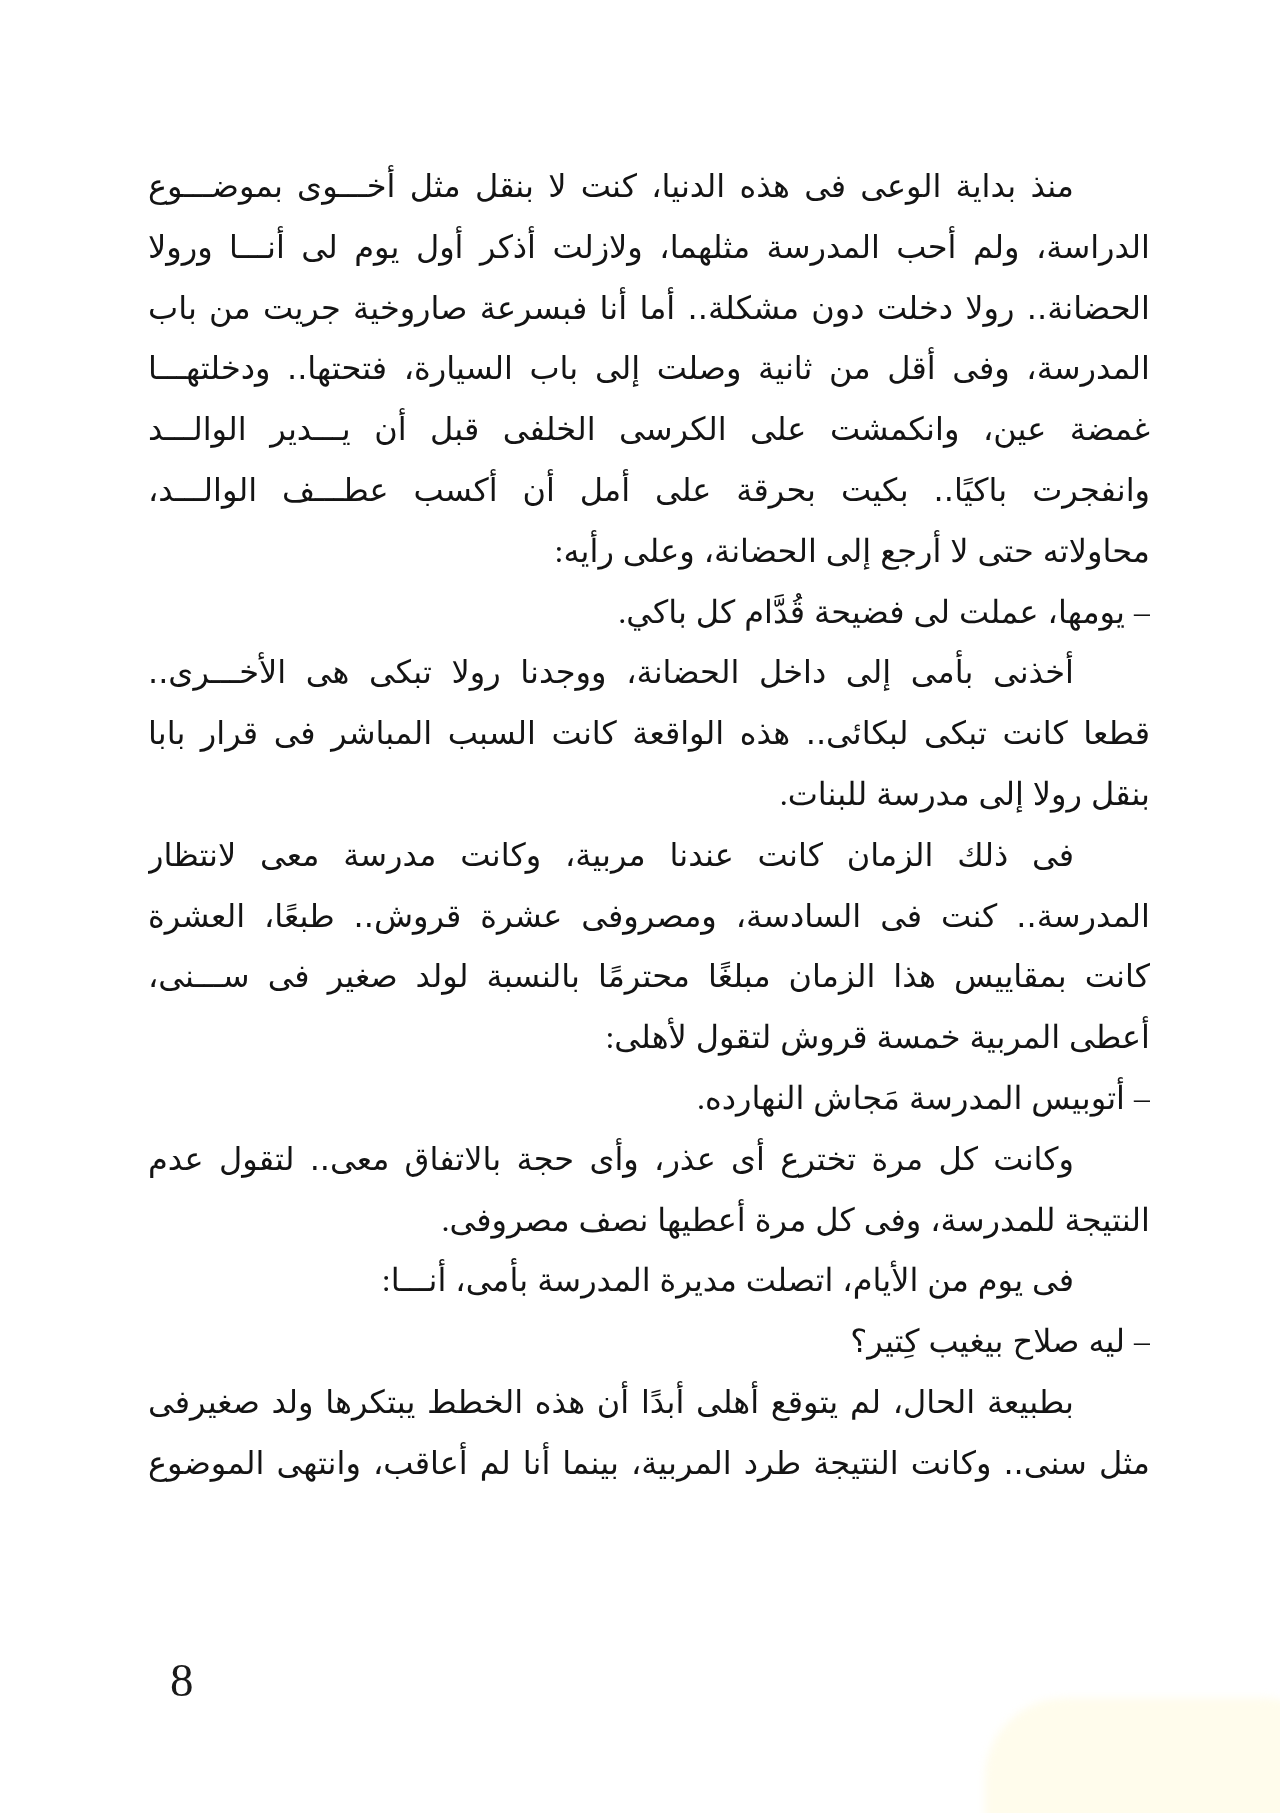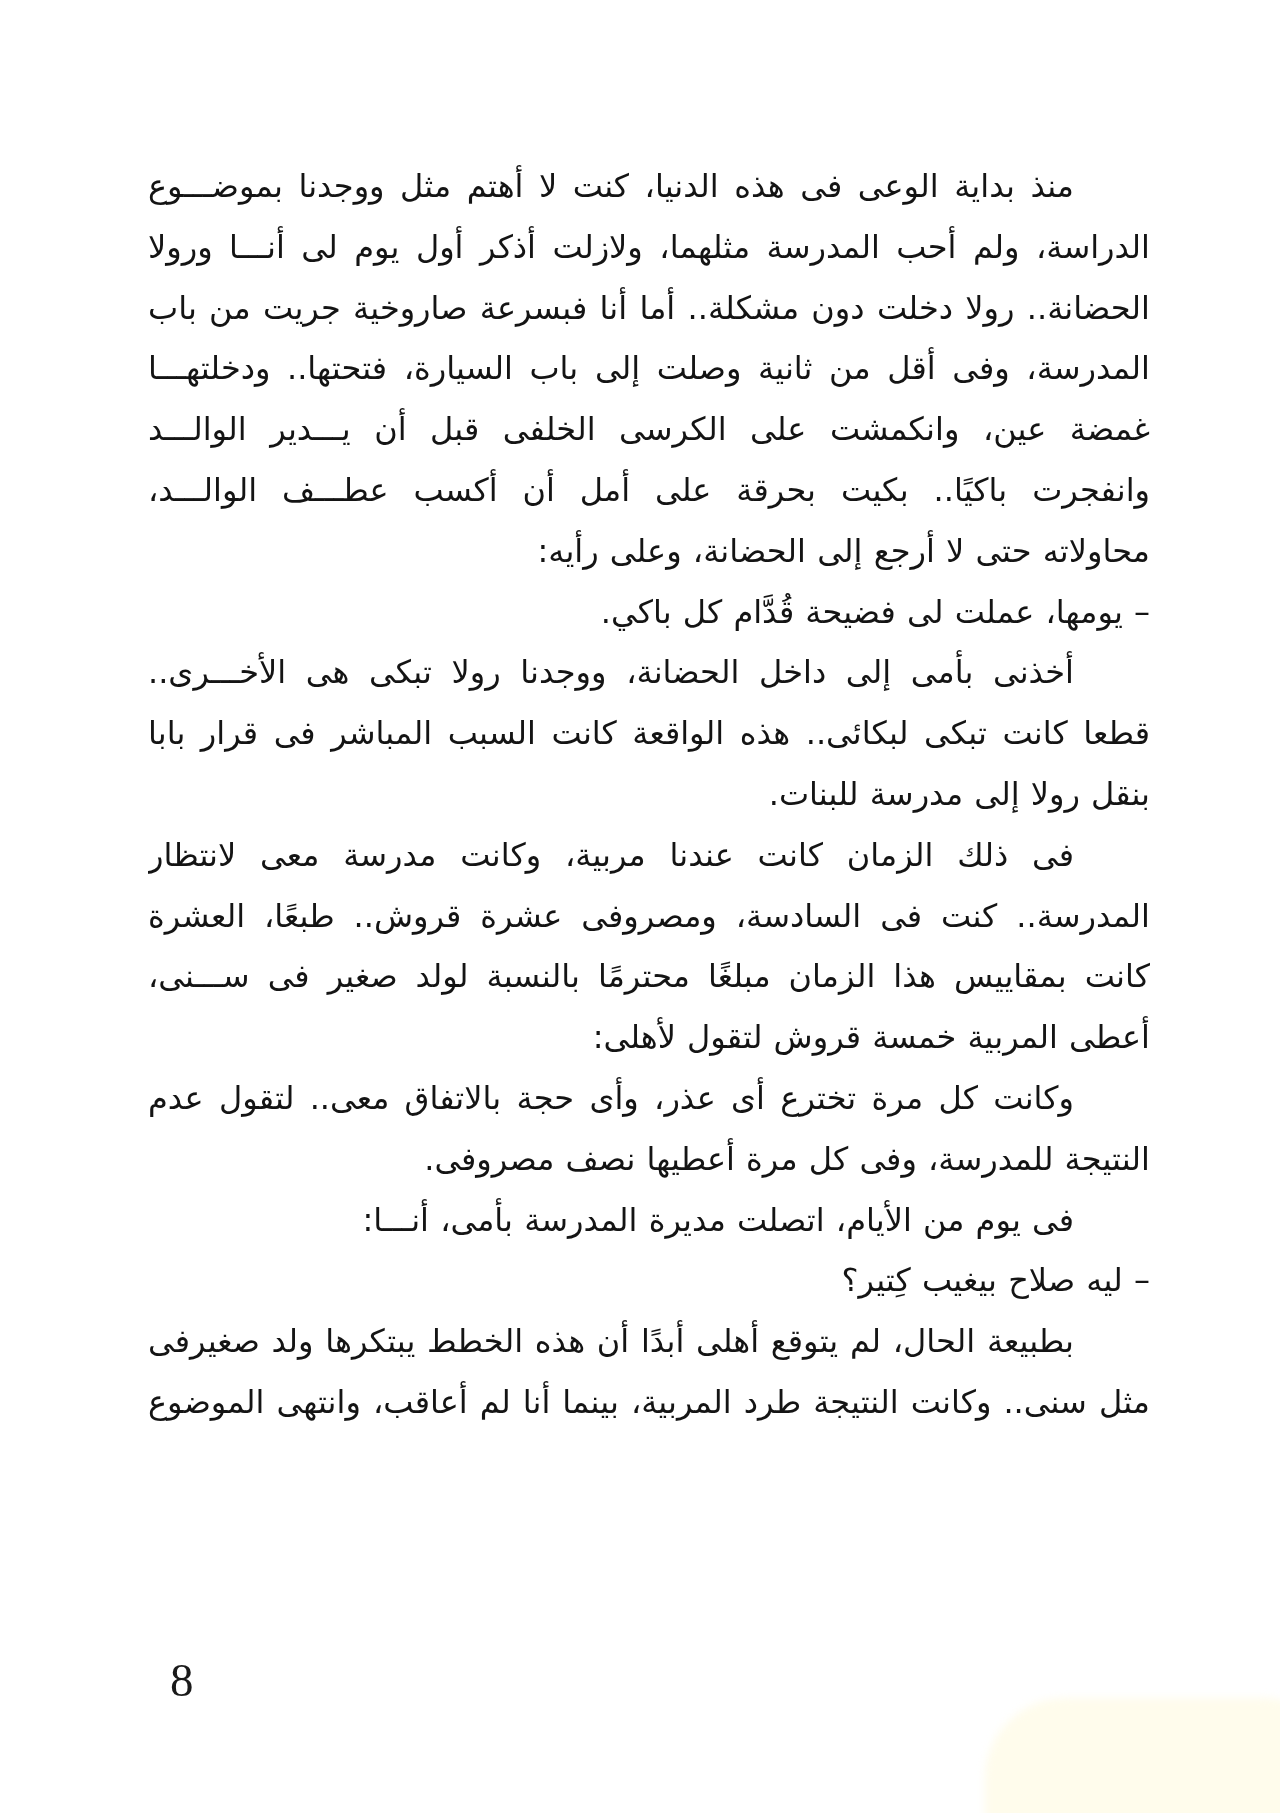--- a/index.html
+++ b/index.html
@@ -32,20 +32,21 @@
     text-align:justify;
     text-align-last:justify;
     word-spacing:1px;
   }
   
   .ln.first{ padding-right:76px; }
   
   .ln.endline, .ln.dialogue{
     text-align:right;
     text-align-last:right;
+    font-family:Liberation Serif, serif;
   }
   .page-num{
     position:absolute;
     top:1655px;
     left:170px;
     font-family:"Liberation Serif","DejaVu Serif",serif;
     font-size:47px;
     line-height:50px;
     color:#1a1a1a;
   }
@@ -59,35 +60,36 @@
     border-radius:80px 60px 20px 20px;
     filter:blur(4px);
   }
 </style>
 </head>
 <body>
 
 <div class="page">
 
   <div class="text-block">
-    <div class="ln first">منذ بداية الوعى فى هذه الدنيا، كنت لا أهتم مثل ووجدنا بموضـــوع</div>
+    <div class="ln first">منذ بداية الوعى فى هذه الدنيا، كنت لا بنقل مثل أخـــوى بموضـــوع</div>
     <div class="ln">الدراسة، ولم أحب المدرسة مثلهما، ولازلت أذكر أول يوم لى أنـــا ورولا فـــى</div>
     <div class="ln">الحضانة.. رولا دخلت دون مشكلة.. أما أنا فبسرعة صاروخية جريت من باب</div>
     <div class="ln">المدرسة، وفى أقل من ثانية وصلت إلى باب السيارة، فتحتها.. ودخلتهـــا فـــى</div>
     <div class="ln">غمضة عين، وانكمشت على الكرسى الخلفى قبل أن يـــدير الوالـــد المحـــرك،</div>
     <div class="ln">وانفجرت باكيًا.. بكيت بحرقة على أمل أن أكسب عطـــف الوالـــد، وقاومـــت</div>
     <div class="ln endline">محاولاته حتى لا أرجع إلى الحضانة، وعلى رأيه:</div>
     <div class="ln dialogue">– يومها، عملت لى فضيحة قُدَّام كل باكي.</div>
     <div class="ln first">أخذنى بأمى إلى داخل الحضانة، ووجدنا رولا تبكى هى الأخـــرى..</div>
     <div class="ln">قطعا كانت تبكى لبكائى.. هذه الواقعة كانت السبب المباشر فى قرار بابا وماما</div>
     <div class="ln endline">بنقل رولا إلى مدرسة للبنات.</div>
     <div class="ln first">فى ذلك الزمان كانت عندنا مربية، وكانت مدرسة معى لانتظار ســـيارة</div>
     <div class="ln">المدرسة.. كنت فى السادسة، ومصروفى عشرة قروش.. طبعًا، العشرة قروش</div>
     <div class="ln">كانت بمقاييس هذا الزمان مبلغًا محترمًا بالنسبة لولد صغير فى ســـنى، وكنـــت</div>
     <div class="ln endline">أعطى المربية خمسة قروش لتقول لأهلى:</div>
+    <div class="ln dialogue">– أتوبيس المدرسة مَجاش النهارده.</div>
     <div class="ln first">وكانت كل مرة تخترع أى عذر، وأى حجة بالاتفاق معى.. لتقول عدم</div>
     <div class="ln endline">النتيجة للمدرسة، وفى كل مرة أعطيها نصف مصروفى.</div>
     <div class="ln first endline">فى يوم من الأيام، اتصلت مديرة المدرسة بأمى، أنـــا:</div>
     <div class="ln dialogue">– ليه صلاح بيغيب كِتير؟</div>
     <div class="ln first">بطبيعة الحال، لم يتوقع أهلى أبدًا أن هذه الخطط يبتكرها ولد صغيرفى</div>
     <div class="ln">مثل سنى.. وكانت النتيجة طرد المربية، بينما أنا لم أعاقب، وانتهى الموضوع</div>
   </div>
 
   <div class="page-num">8</div>
 

